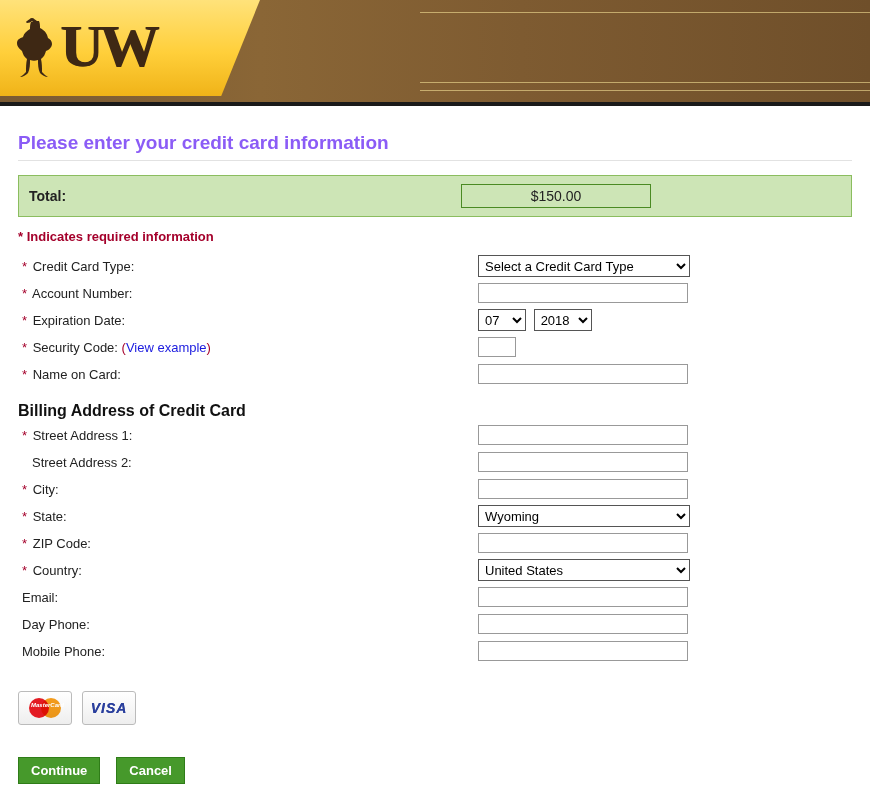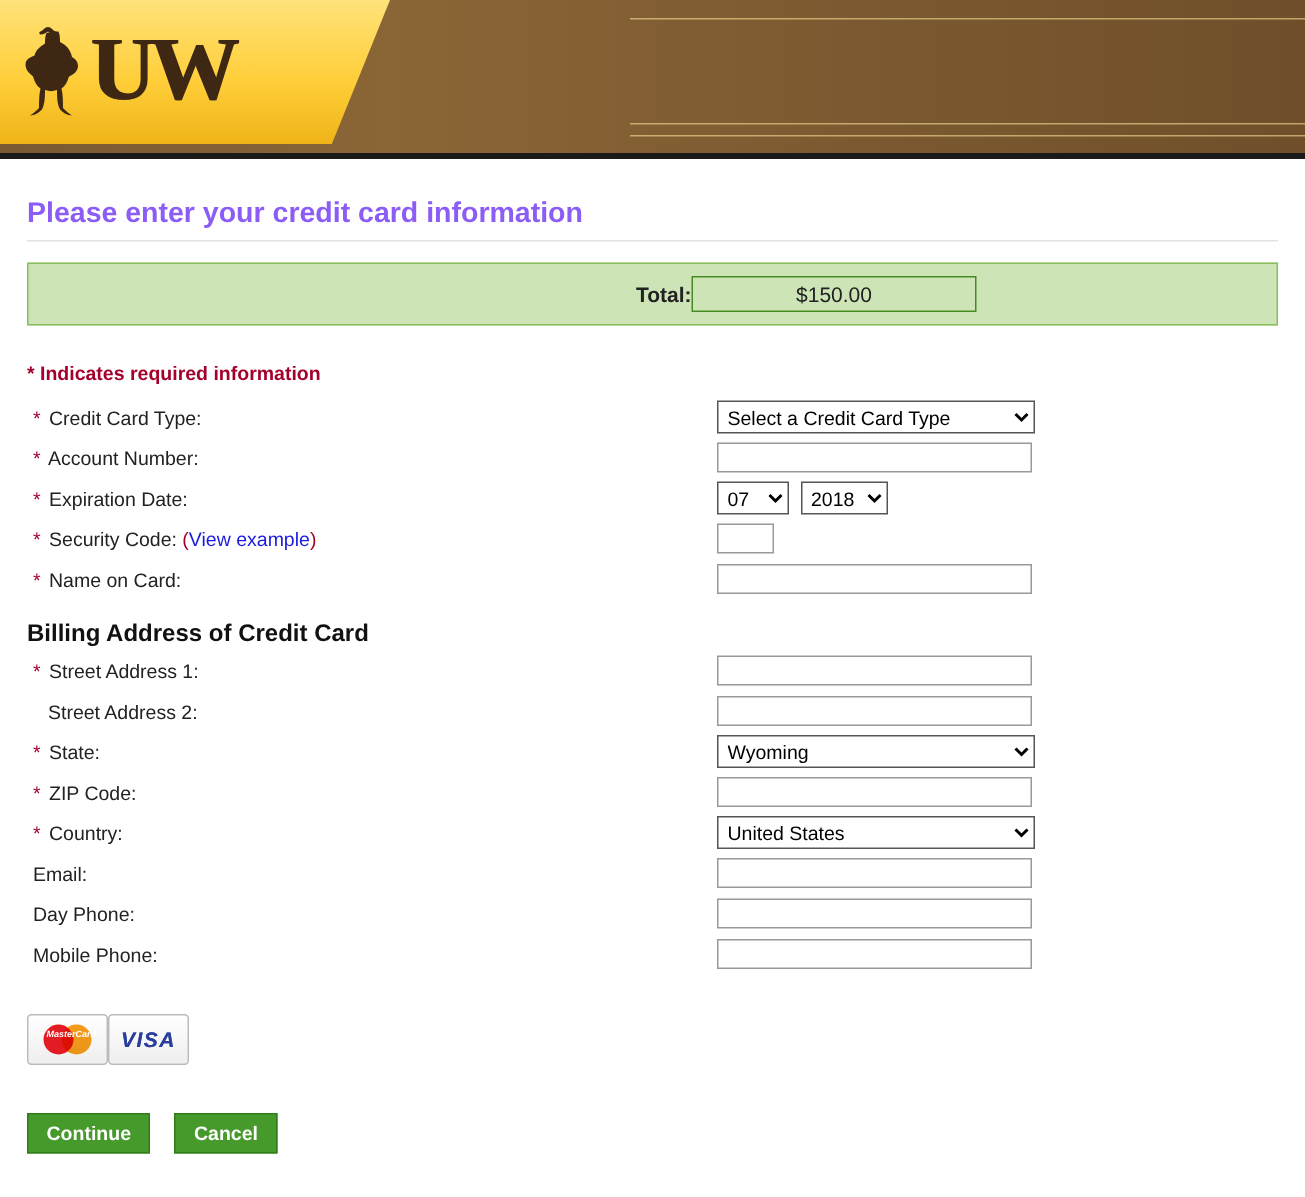--- a/index.html
+++ b/index.html
@@ -69,25 +69,25 @@
     color: #8b5cf6;
   }
   .hr-thin {
     border: 0;
     border-top: 1px solid #e2e2e2;
     margin: 0 0 14px 0;
   }
   .total-bar {
     display: flex;
     align-items: center;
-    justify-content: flex-end;
+    justify-content: space-between;
     background: #cde5b6;
     border: 1px solid #8bbd5f;
     padding: 8px 10px;
-    margin-bottom: 24px;
+    margin-bottom: 12px;
   }
   .total-label { font-weight: bold; font-size: 14px; }
   .total-amount-box {
     border: 1px solid #4a8a23;
     background: #cde5b6;
     min-width: 190px;
     text-align: center;
     font-weight: normal;
     font-size: 14px;
     padding: 3px 8px;
@@ -139,20 +139,21 @@
 
   h2.section-title {
     margin: 16px 0 2px 0;
     font-size: 16px;
     font-weight: bold;
     color: #111;
   }
 
   .card-logos {
     display: flex;
+    gap: 10px;
     margin: 28px 0 32px 0;
   }
   .card-chip {
     width: 54px; height: 34px;
     border: 1px solid #bbb;
     border-radius: 3px;
     background: linear-gradient(180deg,#fff 0%,#eee 100%);
     display:flex; align-items:center; justify-content:center;
   }
   .mc-circles {
@@ -290,20 +291,29 @@
 
   <div class="form-row">
     <div class="field-label-cell">
       <span style="margin-left:10px;">Street Address 2:</span>
     </div>
     <div class="field-input-cell">
       <input type="text" value="" style="">
     </div>
   </div>
 
+  <div class="form-row">
+    <div class="field-label-cell">
+      <span class="field-star">*</span>
+      <span>City:</span>
+    </div>
+    <div class="field-input-cell">
+      <input type="text" value="" style="">
+    </div>
+  </div>
 
   <div class="form-row">
     <div class="field-label-cell">
       <span class="field-star">*</span>
       <span>State:</span>
     </div>
     <div class="field-input-cell">
       <select class="state">
         <option>Wyoming</option>
       </select>

